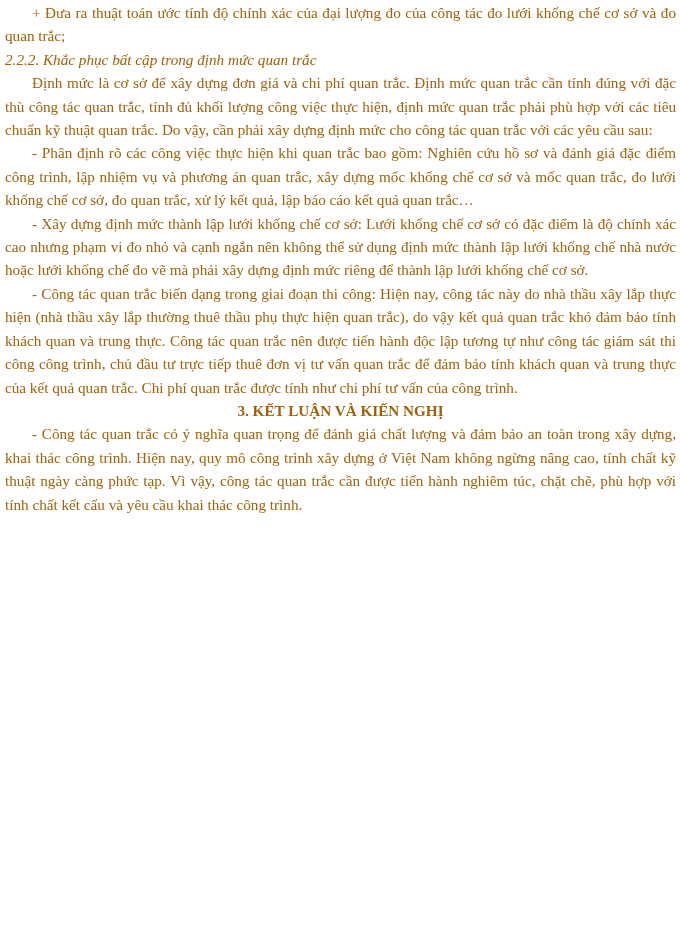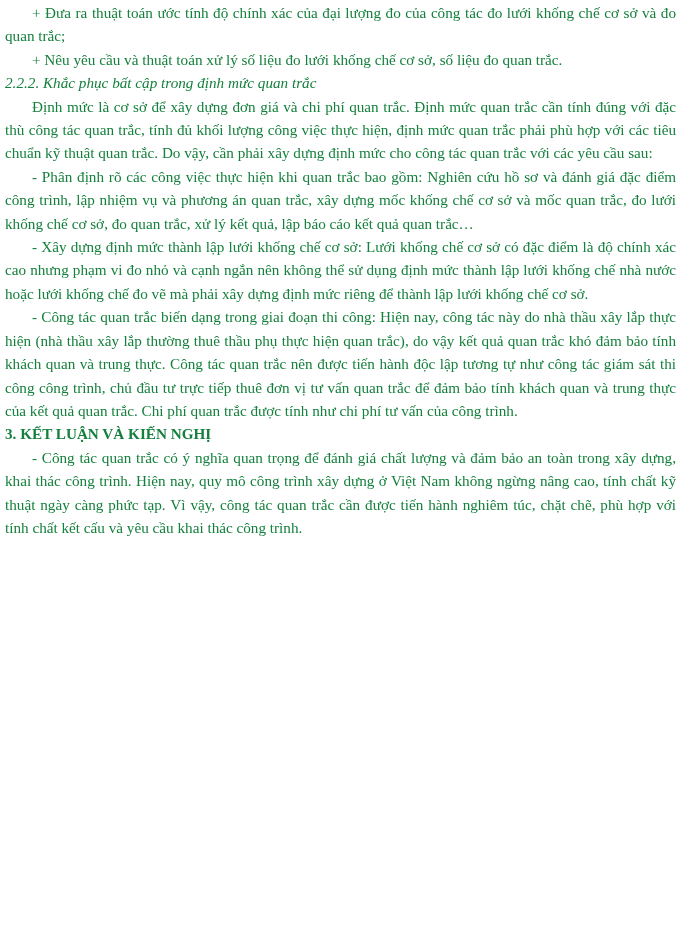--- a/index.html
+++ b/index.html
@@ -1,35 +1,34 @@
 <!DOCTYPE html>
 <html><head>
 <meta charset="utf-8">
 <style>
   html, body { margin:0; padding:0; background:#ffffff; }
   body { width:680px; height:925px; overflow:hidden; }
   .page {
     font-family: "Liberation Serif", "DejaVu Serif", serif;
     font-size:15.2px;
-    color:#15803d;
+    color:#a16207;
     line-height:23.4px;
     padding:1px 4px 0 5px;
     box-sizing:border-box;
     width:680px;
   }
   .p { text-align:justify; text-indent:27px; margin:0; }
   .h-italic { font-style:italic; margin:0; }
-  .h-bold { font-weight:bold; margin:0; }
+  .h-bold { font-weight:bold; margin:0;text-align:center; }
 </style>
 </head>
 <body>
 
 <div class="page">
   <p class="p">+ Đưa ra thuật toán ước tính độ chính xác của đại lượng đo của công tác đo lưới khống chế cơ sở và đo quan trắc;</p>
-  <p class="p">+ Nêu yêu cầu và thuật toán xử lý số liệu đo lưới khống chế cơ sở, số liệu đo quan trắc.</p>
   <p class="h-italic">2.2.2. Khắc phục bất cập trong định mức quan trắc</p>
   <p class="p">Định mức là cơ sở để xây dựng đơn giá và chi phí quan trắc. Định mức quan trắc cần tính đúng với đặc thù công tác quan trắc, tính đủ khối lượng công việc thực hiện, định mức quan trắc phải phù hợp với các tiêu chuẩn kỹ thuật quan trắc. Do vậy, cần phải xây dựng định mức cho công tác quan trắc với các yêu cầu sau:</p>
   <p class="p">- Phân định rõ các công việc thực hiện khi quan trắc bao gồm: Nghiên cứu hồ sơ và đánh giá đặc điểm công trình, lập nhiệm vụ và phương án quan trắc, xây dựng mốc khống chế cơ sở và mốc quan trắc, đo lưới khống chế cơ sở, đo quan trắc, xử lý kết quả, lập báo cáo kết quả quan trắc…</p>
   <p class="p">- Xây dựng định mức thành lập lưới khống chế cơ sở: Lưới khống chế cơ sở có đặc điểm là độ chính xác cao nhưng phạm vi đo nhỏ và cạnh ngắn nên không thể sử dụng định mức thành lập lưới khống chế nhà nước hoặc lưới khống chế đo vẽ mà phải xây dựng định mức riêng để thành lập lưới khống chế cơ sở.</p>
   <p class="p">- Công tác quan trắc biến dạng trong giai đoạn thi công: Hiện nay, công tác này do nhà thầu xây lắp thực hiện (nhà thầu xây lắp thường thuê thầu phụ thực hiện quan trắc), do vậy kết quả quan trắc khó đảm bảo tính khách quan và trung thực. Công tác quan trắc nên được tiến hành độc lập tương tự như công tác giám sát thi công công trình, chủ đầu tư trực tiếp thuê đơn vị tư vấn quan trắc để đảm bảo tính khách quan và trung thực của kết quả quan trắc. Chi phí quan trắc được tính như chi phí tư vấn của công trình.</p>
   <p class="h-bold">3. KẾT LUẬN VÀ KIẾN NGHỊ</p>
   <p class="p">- Công tác quan trắc có ý nghĩa quan trọng để đánh giá chất lượng và đảm bảo an toàn trong xây dựng, khai thác công trình. Hiện nay, quy mô công trình xây dựng ở Việt Nam không ngừng nâng cao, tính chất kỹ thuật ngày càng phức tạp. Vì vậy, công tác quan trắc cần được tiến hành nghiêm túc, chặt chẽ, phù hợp với tính chất kết cấu và yêu cầu khai thác công trình.</p>
 </div>
 
 </body></html>

